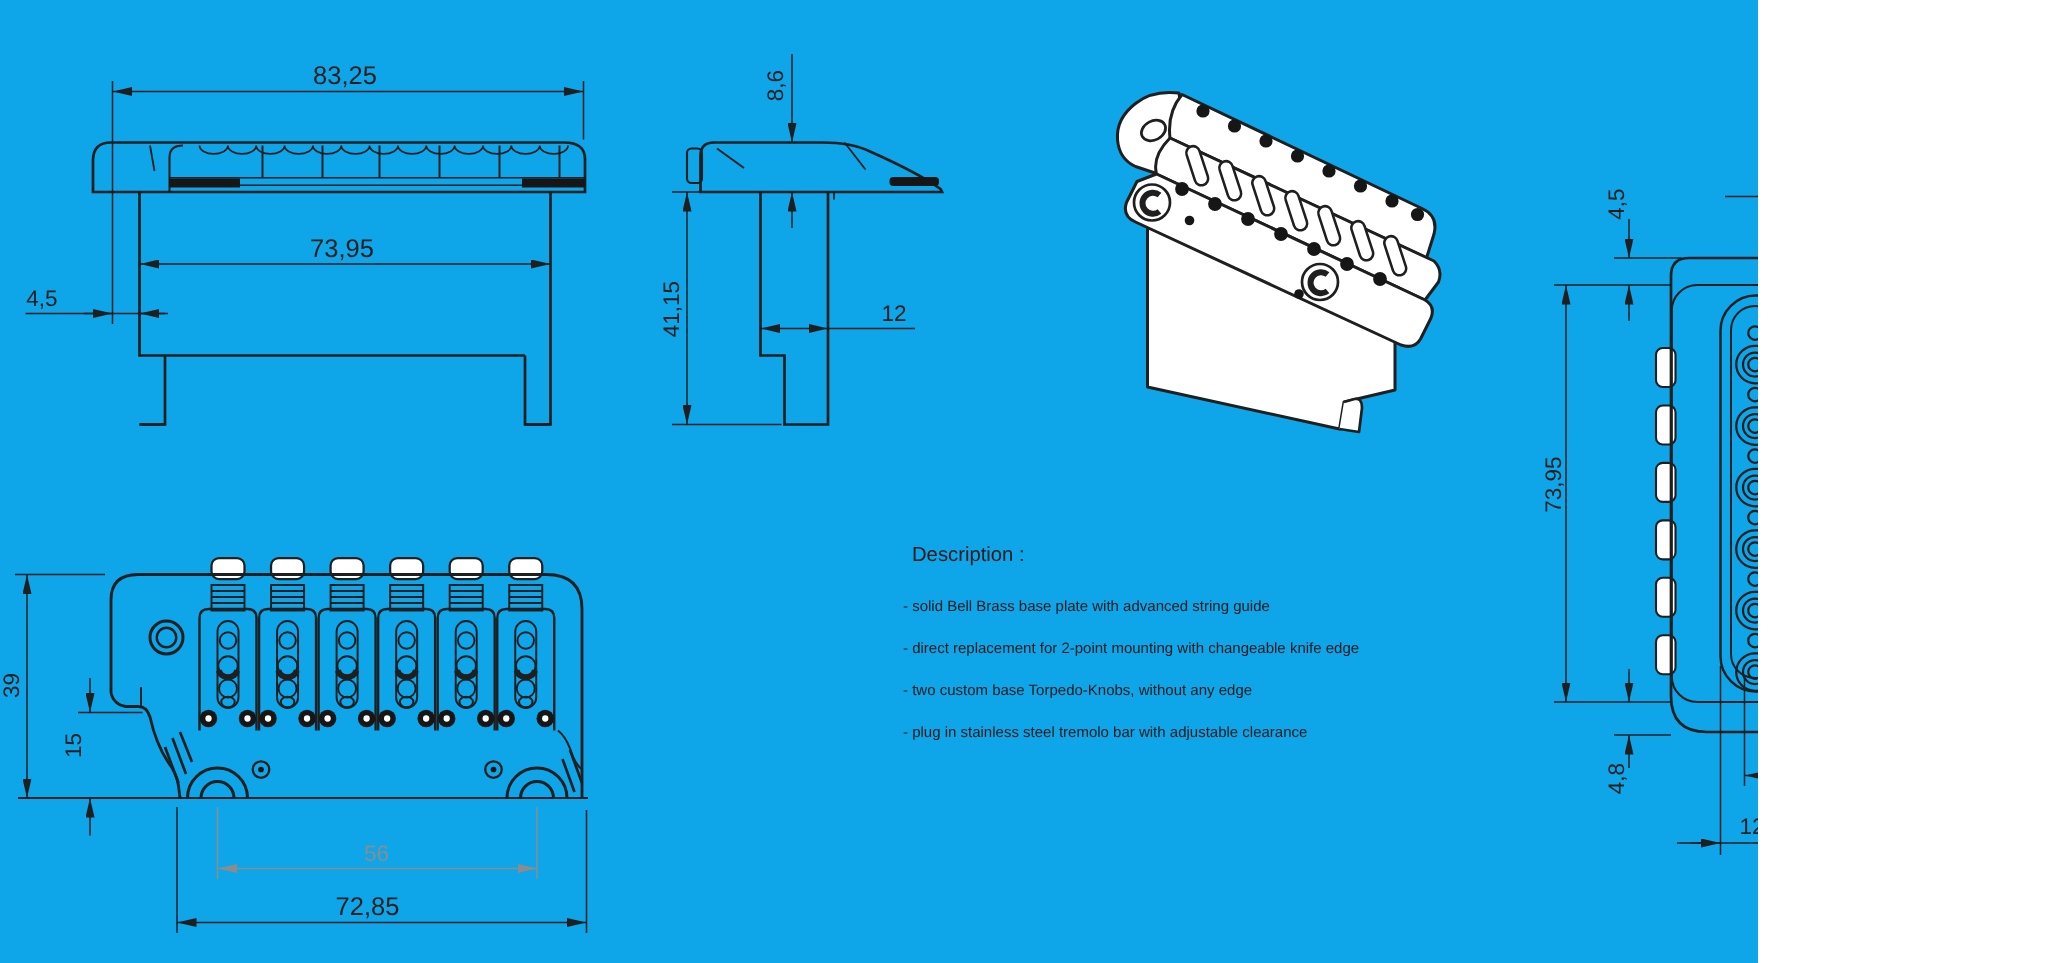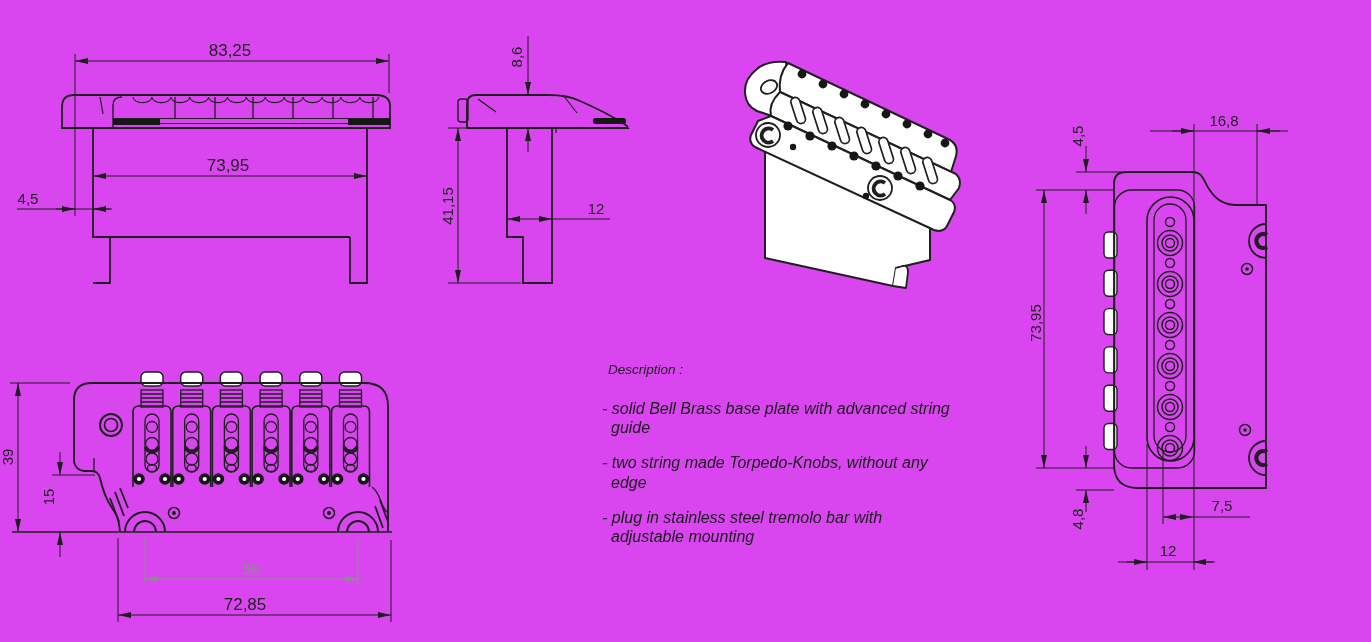--- a/index.html
+++ b/index.html
@@ -1,24 +1,24 @@
 <!DOCTYPE html>
 <html><head>
 <meta charset="utf-8">
 <style>
   html,body{margin:0;padding:0;background:#ffffff;}
-  #canvas{position:relative;width:1371px;height:642px;background:#d946ef;overflow:hidden;
+  #canvas{position:relative;width:1172px;height:642px;background:#0ea5e9;overflow:hidden;
           font-family:"Liberation Sans",sans-serif;}
   svg text{font-family:"Liberation Sans",sans-serif;fill:#1f1f1f;}
   .dim{font-size:15px;}
   .dimL{font-size:17px;}
   .dimG{font-size:15px;fill:#8c8c8c;}
-  .desc{position:absolute;left:602px;top:362px;width:352px;color:#1b1b1b;font-style:italic;}
+  .desc{position:absolute;left:602px;top:362px;width:352px;color:#1b1b1b;}
   .desc-title{font-size:13.5px;margin:0 0 22px 6px;}
-  .desc-item{font-size:16px;line-height:1.2;margin:16px 0 16px 0;padding-left:9px;
+  .desc-item{font-size:10px;line-height:1.2;margin:16px 0 16px 0;padding-left:9px;
              text-indent:-9px;white-space:pre-wrap;}
 </style>
 </head>
 <body>
 
 <div id="canvas">
 
 <svg width="1371" height="642" viewBox="0 0 1371 642">
   <defs>
     <marker id="ah" viewBox="0 0 13 6" markerWidth="13" markerHeight="6" refX="13" refY="3" orient="auto-start-reverse" markerUnits="userSpaceOnUse">
@@ -362,17 +362,18 @@
   <text class="dim" x="9" y="457" text-anchor="middle" dominant-baseline="middle" transform="rotate(-90 9 457)">39</text>
   <text class="dim" x="50" y="497" text-anchor="middle" dominant-baseline="middle" transform="rotate(-90 50 497)">15</text>
   <text class="dimG" x="251" y="574" text-anchor="middle">56</text>
   <text class="dimL" x="245" y="610" text-anchor="middle">72,85</text>
 </svg>
 
 
 <div class="desc">
   <p class="desc-title">Description :</p>
   <div class="desc-item">- solid Bell Brass base plate with advanced string guide</div>
-  <div class="desc-item">- two string made Torpedo-Knobs, without any edge</div>
-  <div class="desc-item">- plug in stainless steel tremolo bar with adjustable mounting</div>
+  <div class="desc-item">- direct replacement for 2-point mounting with changeable knife edge</div>
+  <div class="desc-item">- two custom base Torpedo-Knobs, without any edge</div>
+  <div class="desc-item">- plug in stainless steel tremolo bar with adjustable clearance</div>
 </div>
 
 </div>
 
 </body></html>

